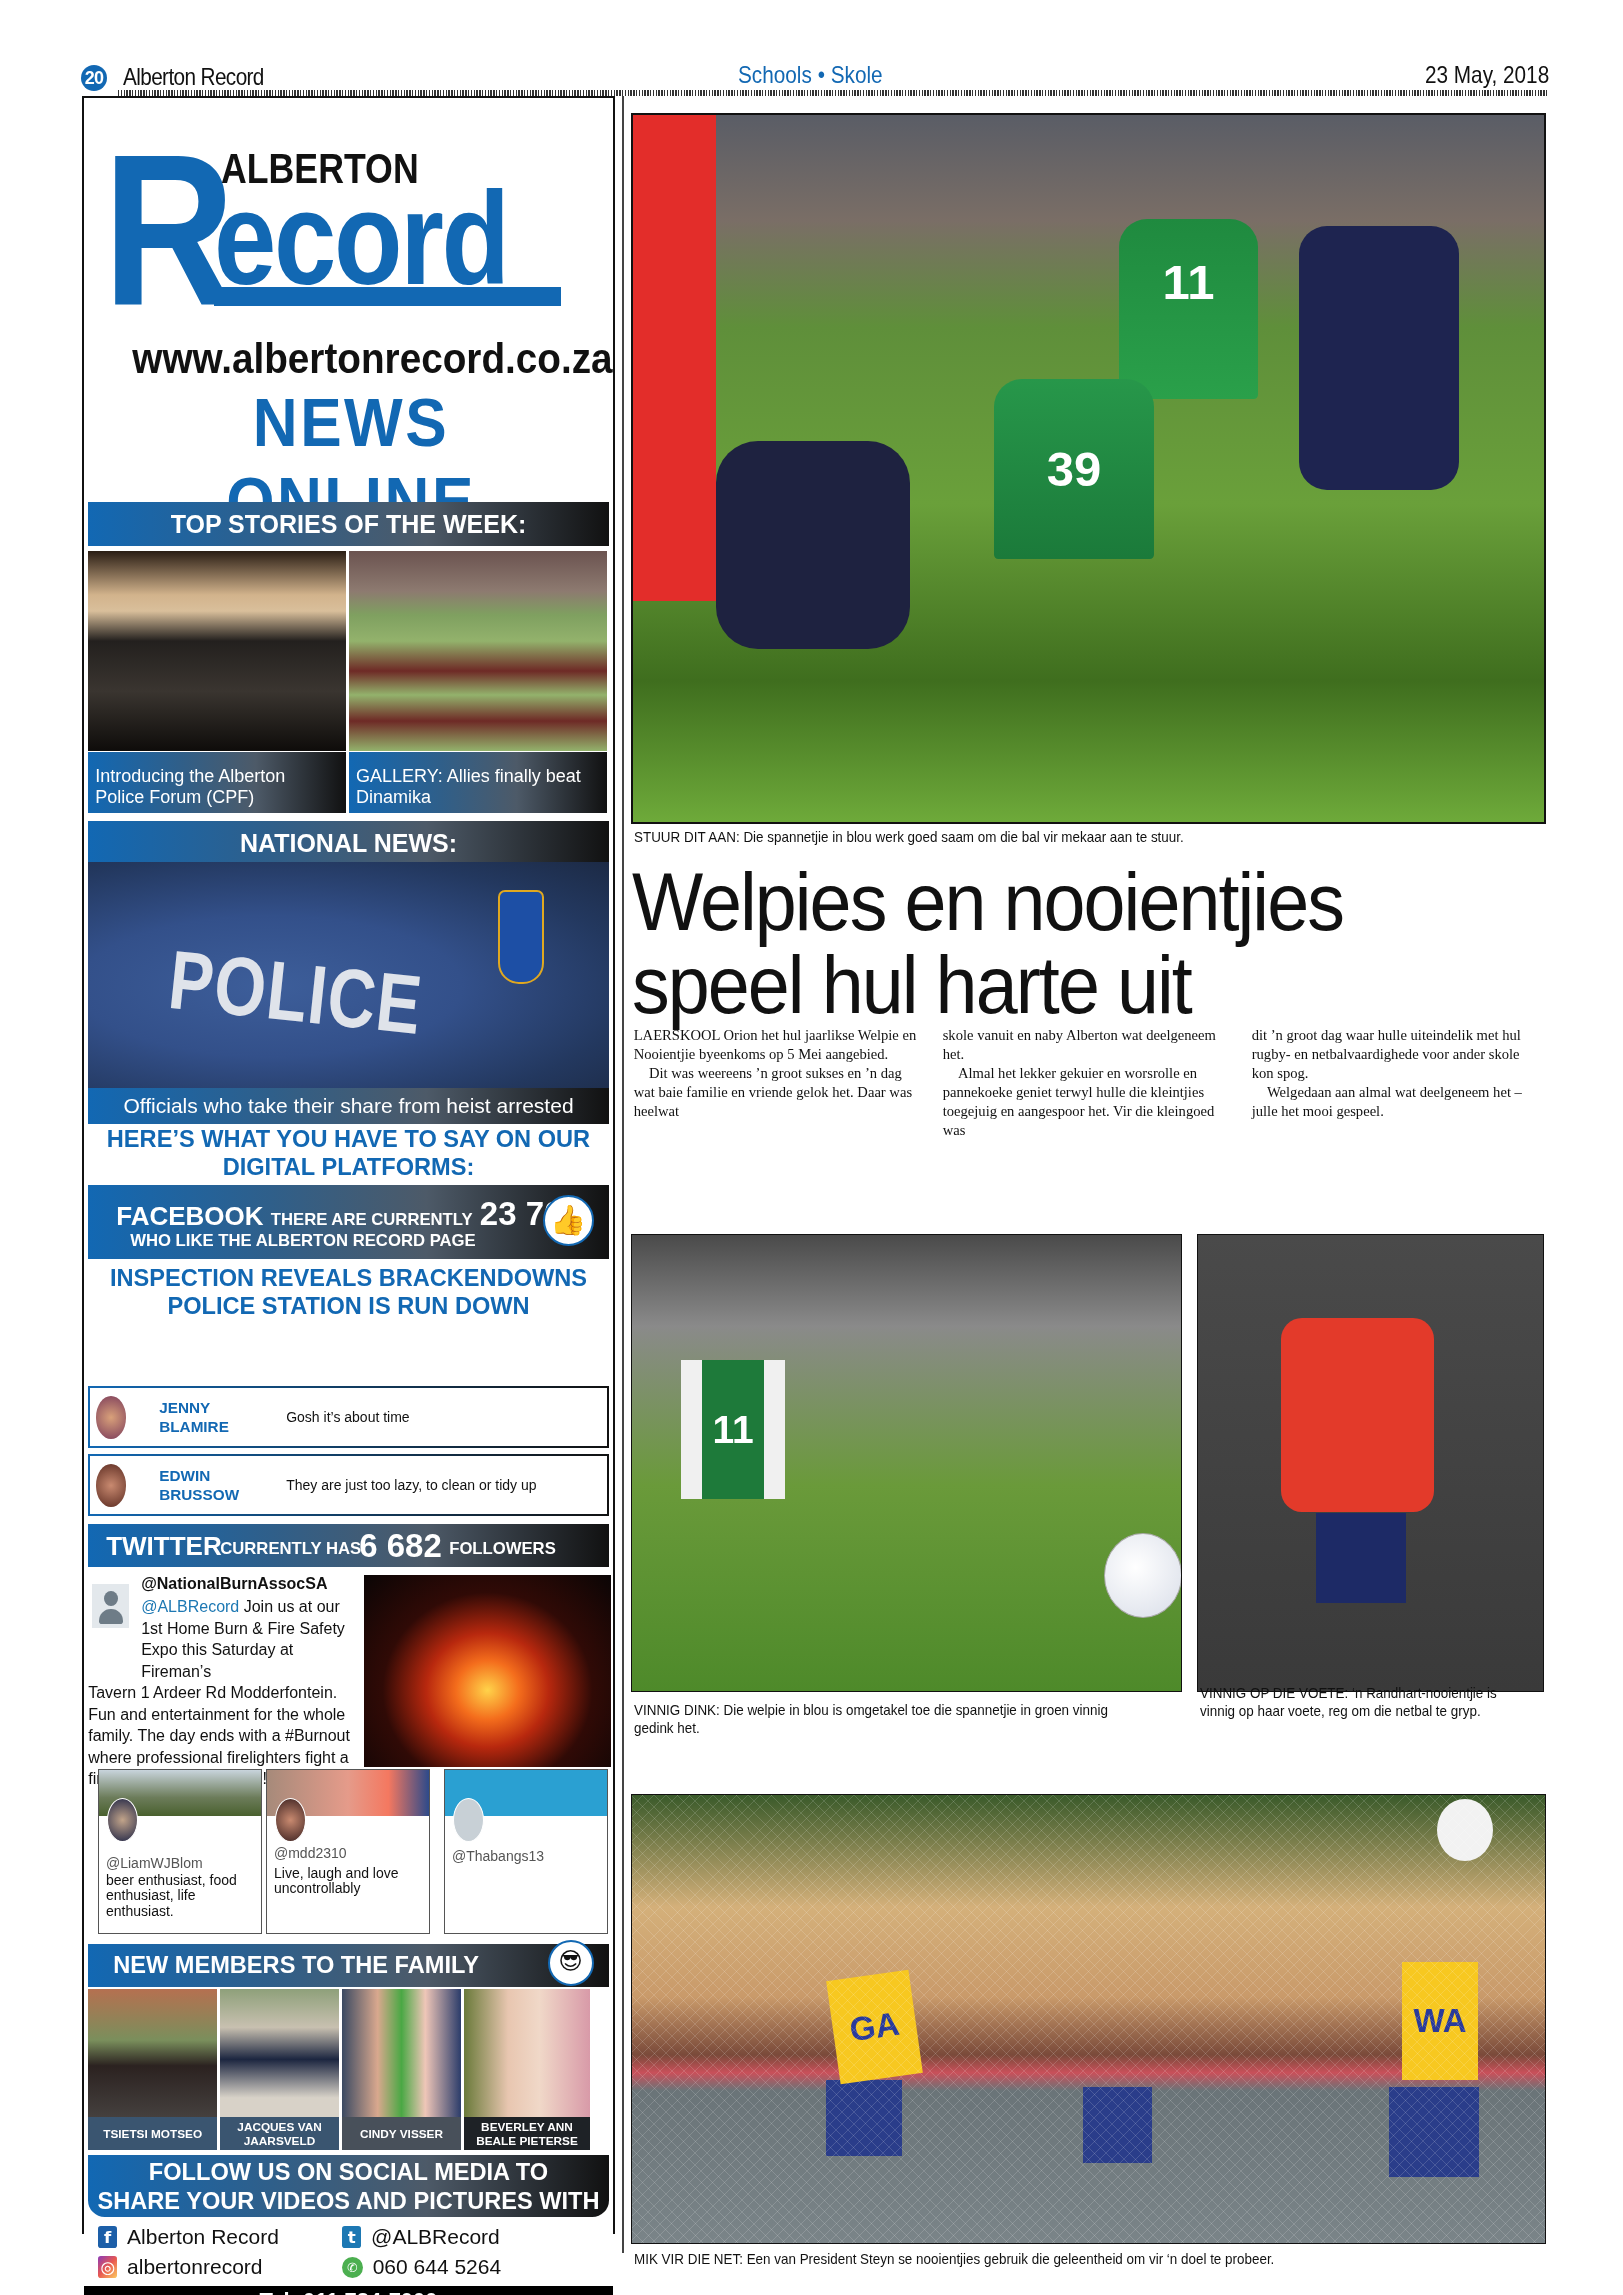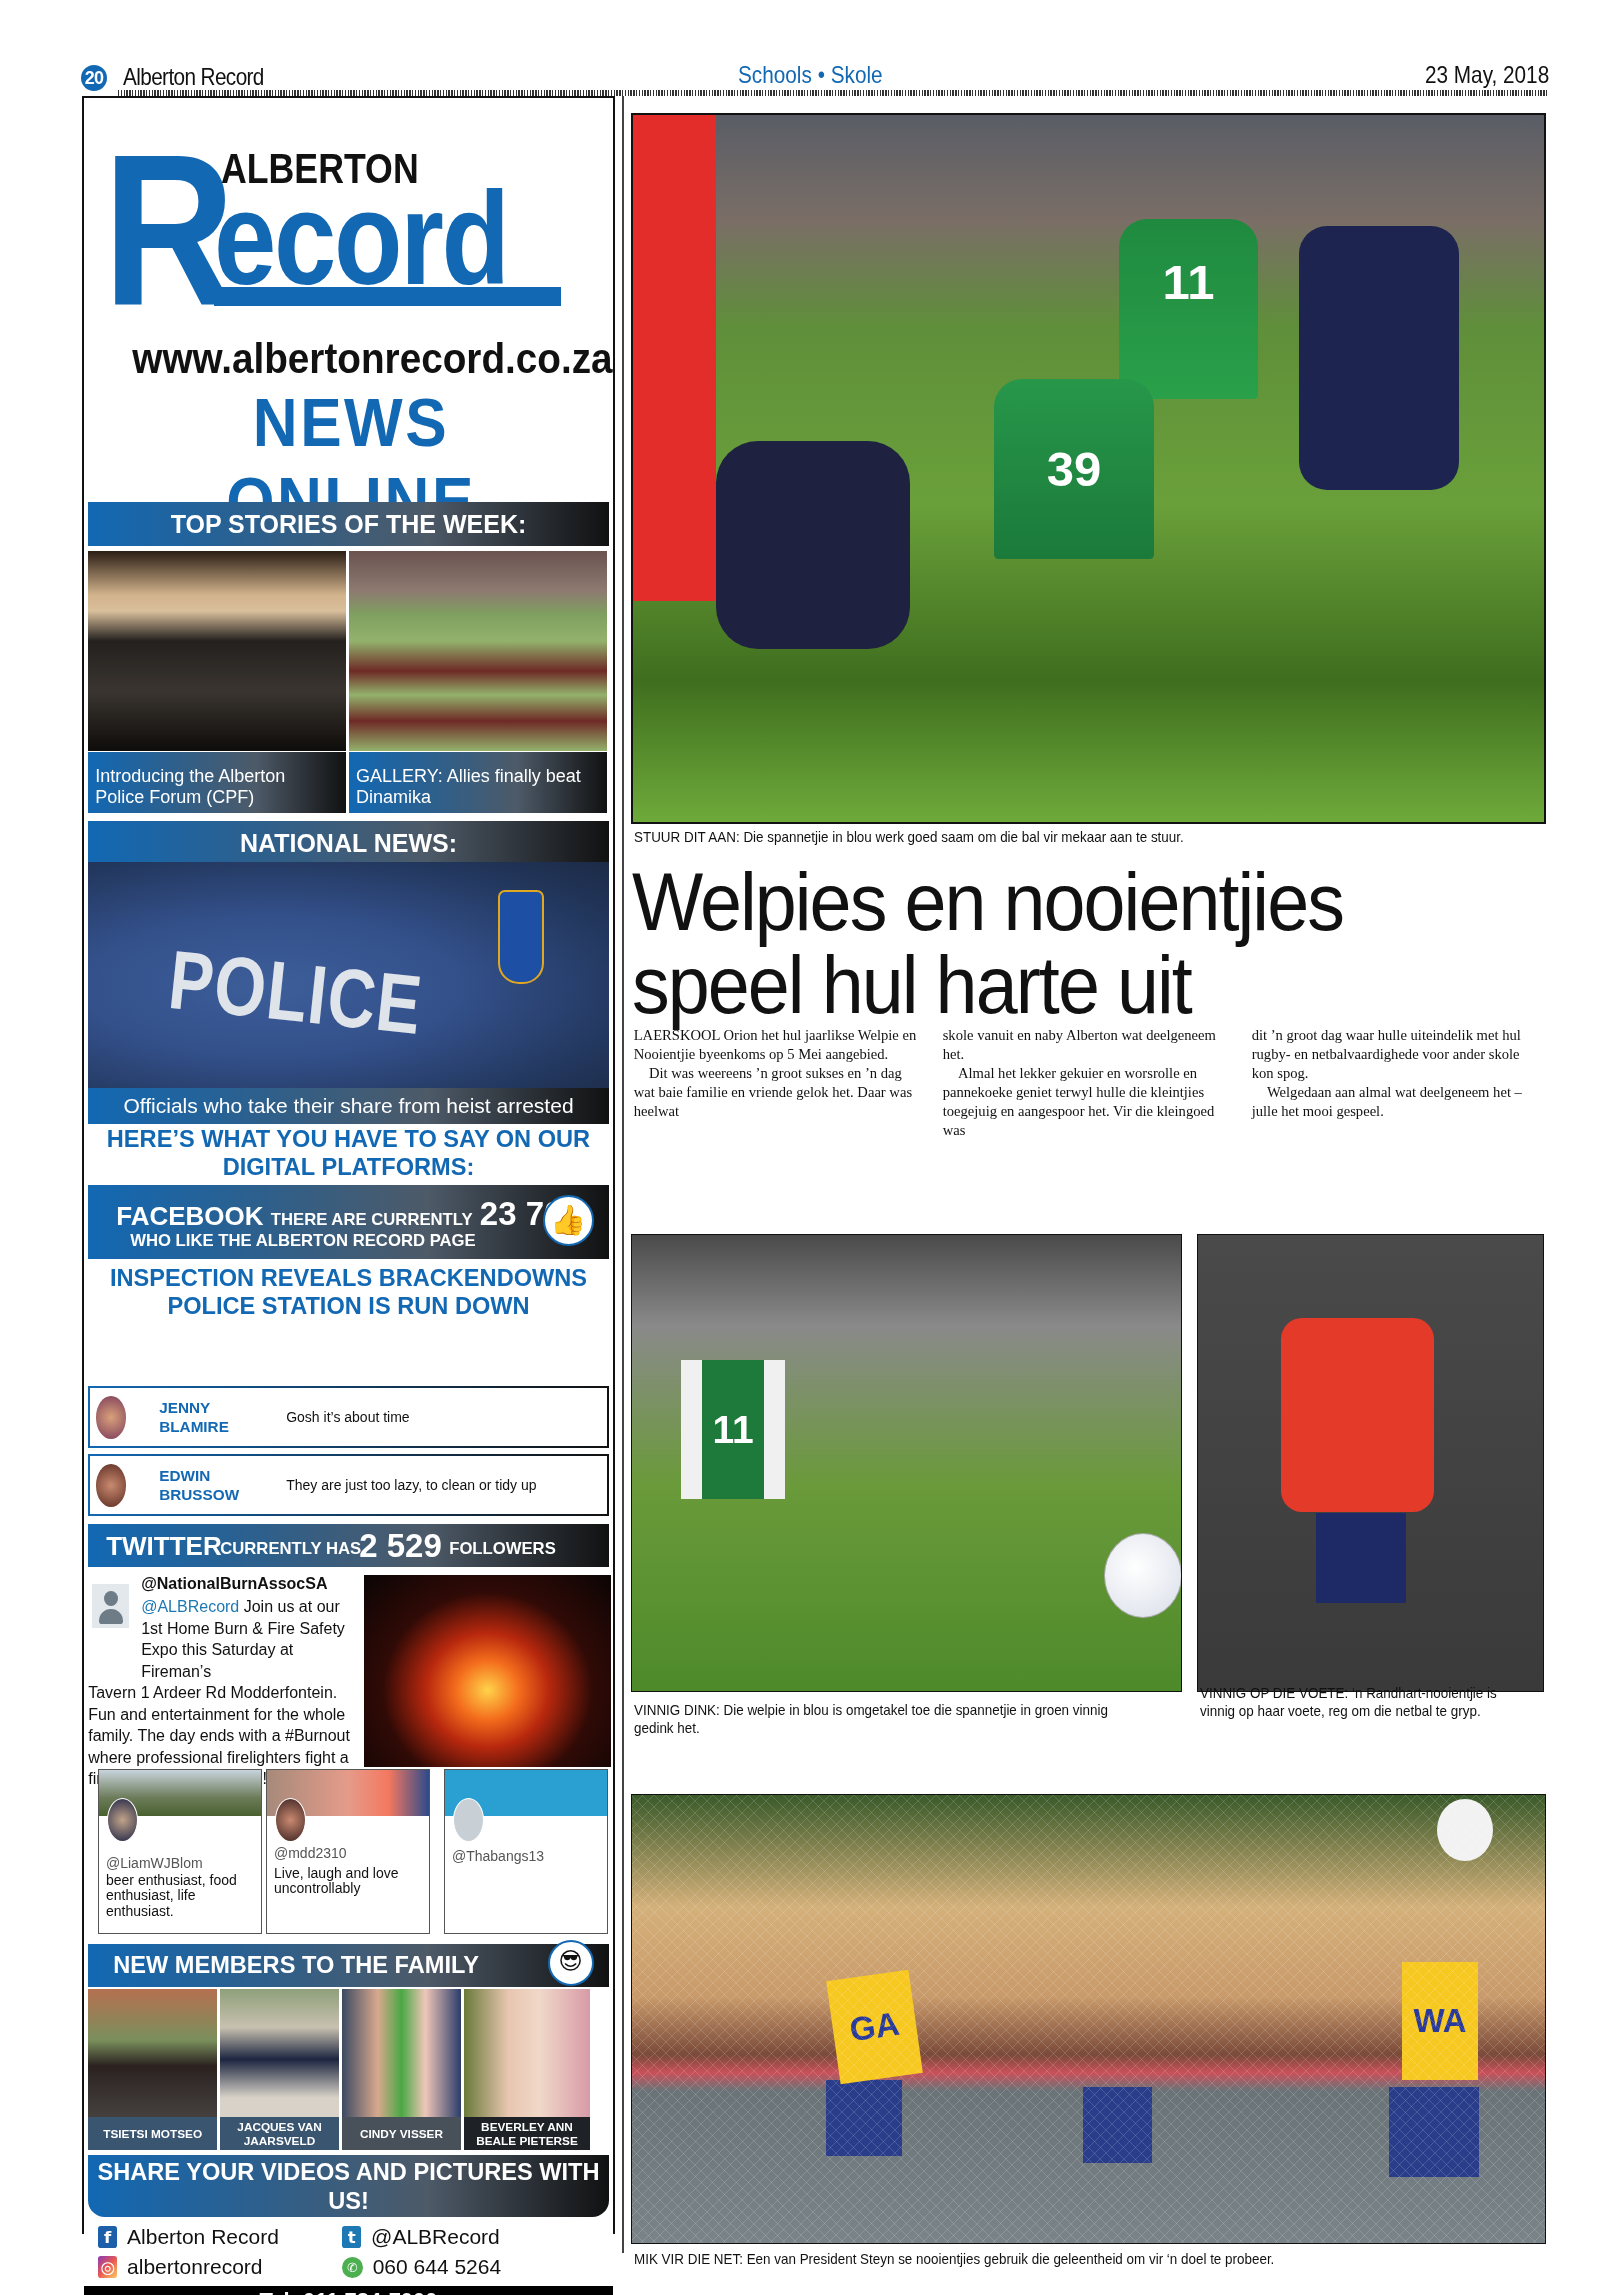--- a/index.html
+++ b/index.html
@@ -216,21 +216,21 @@
   </div>
   <div class="comment c3">
     <div class="av av3"></div>
     <div class="nm">EDWIN BRUSSOW</div>
     <div class="tx">They are just too lazy, to clean or tidy up</div>
   </div>
 
   <div class="tw-bar gbar">
     <span class="tw-title">TWITTER</span>
     <span class="tw-mid">CURRENTLY HAS</span>
-    <span class="tw-num">2 529</span>
+    <span class="tw-num">6 682</span>
     <span class="tw-tail">FOLLOWERS</span>
   </div>
 
   <div class="tweet">
     <div class="tweet-av"></div>
     <div class="tweet-handle">@NationalBurnAssocSA</div>
     <div class="tweet-body">
       <span class="l-indent"><span class="mention">@ALBRecord</span><span> Join us at our</span></span>
       <span class="l-indent">1st Home Burn &amp; Fire Safety</span>
       <span class="l-indent">Expo this Saturday at Fireman’s</span>
@@ -272,20 +272,21 @@
   <div class="member m3">
     <div class="mph mph3"></div>
     <div class="mnm" style="color:#fff;background:#48505a">CINDY VISSER</div>
   </div>
   <div class="member m4">
     <div class="mph mph4"></div>
     <div class="mnm" style="color:#fff;background:#1e2226">BEVERLEY ANN BEALE PIETERSE</div>
   </div>
 
   <div class="follow-head gbar">
+    <div>FOLLOW US ON SOCIAL MEDIA TO</div>
     <div>SHARE YOUR VIDEOS AND PICTURES WITH US!</div>
   </div>
   <div class="social soc-fb">
     <span class="ic">f</span>
     <span>Alberton Record</span>
   </div>
   <div class="social soc-tw">
     <span class="ic">t</span>
     <span>@ALBRecord</span>
   </div>

